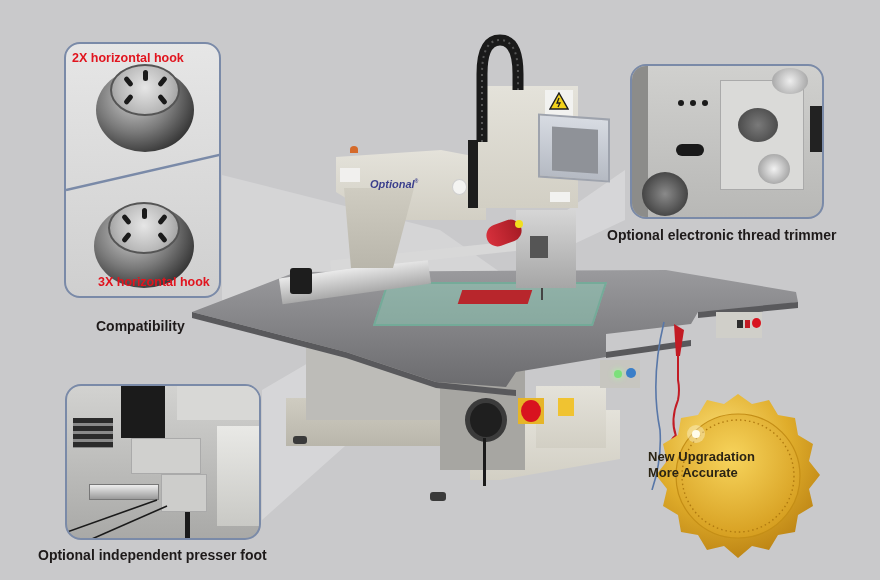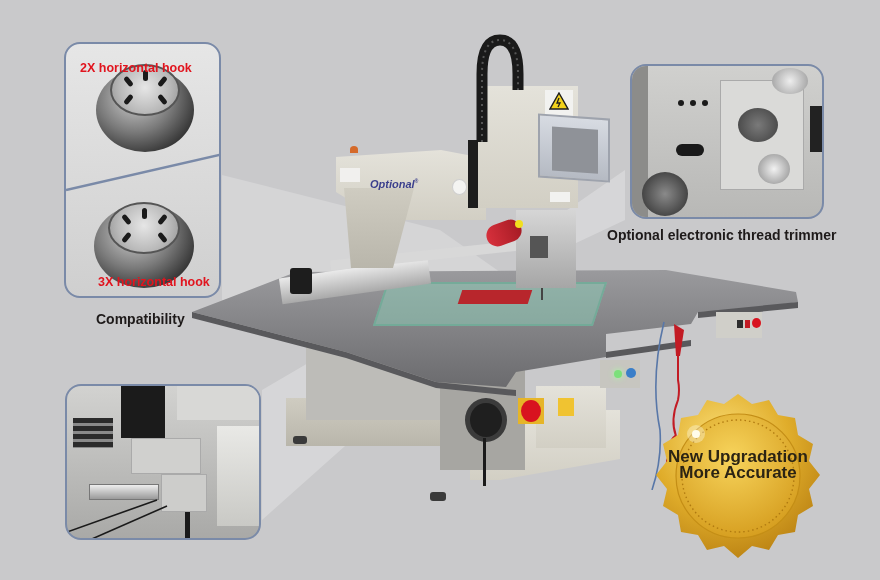--- a/index.html
+++ b/index.html
@@ -53,23 +53,23 @@
 
   
   .seal {
     position: absolute;
     left: 648px; top: 392px;
     width: 180px; height: 172px;
   }
   .seal-text {
     position: absolute;
     left: 0; right: 0; top: 57px;
-    text-align: center;
+    text-align: left;
     font-weight: bold;
-    font-size: 17px;
+    font-size: 13px;
     line-height: 16px;
     color: #2b2414;
   }
 </style>
 </head>
 <body>
 
 <div class="stage">
 
   <svg class="p" style="left:0;top:0;width:880px;height:580px;">
@@ -184,24 +184,24 @@
     </div>
 
     <div class="hook hook-body" style="left:28px;top:160px;width:100px;height:84px;"></div>
     <div class="hook hook-plate" style="left:42px;top:158px;width:72px;height:52px;">
       <span class="hook-slot" style="left:14px;top:10px;transform:rotate(-40deg);"></span>
       <span class="hook-slot" style="left:32px;top:4px;"></span>
       <span class="hook-slot" style="left:50px;top:10px;transform:rotate(40deg);"></span>
       <span class="hook-slot" style="left:14px;top:28px;transform:rotate(40deg);"></span>
       <span class="hook-slot" style="left:50px;top:28px;transform:rotate(-40deg);"></span>
     </div>
-    <div class="redlabel" style="left:14px;top:7px;margin-top:10px;">2X horizontal hook</div>
+    <div class="redlabel" style="left:6px;top:7px;">2X horizontal hook</div>
     <div class="redlabel" style="left:32px;top:231px;">3X horizontal hook</div>
   </div>
-  <div class="caption" style="left:96px;top:311px;">Compatibility</div>
+  <div class="caption" style="left:96px;top:318px;">Compatibility</div>
 
   <div class="frame" style="left:630px;top:64px;width:194px;height:155px;background:linear-gradient(180deg,#d0d0ce,#b8b8b6);">
     <div style="position:absolute;left:0;top:0;width:16px;height:155px;background:#8c8c8a;"></div>
     <div style="position:absolute;left:88px;top:14px;width:84px;height:110px;background:#dadad8;border:1px solid #aaa;"></div>
     <div style="position:absolute;left:46px;top:34px;width:6px;height:6px;border-radius:50%;background:#1a1a1a;"></div>
     <div style="position:absolute;left:58px;top:34px;width:6px;height:6px;border-radius:50%;background:#1a1a1a;"></div>
     <div style="position:absolute;left:70px;top:34px;width:6px;height:6px;border-radius:50%;background:#1a1a1a;"></div>
     <div style="position:absolute;left:44px;top:78px;width:28px;height:12px;border-radius:6px;background:#1a1a1a;"></div>
     <div style="position:absolute;left:140px;top:2px;width:36px;height:26px;border-radius:50%;background:radial-gradient(circle,#eee,#999);"></div>
     <div style="position:absolute;left:106px;top:42px;width:40px;height:34px;border-radius:50%;background:radial-gradient(circle,#7a7a7a,#3e3e3e);"></div>
@@ -218,20 +218,21 @@
     <div style="position:absolute;left:94px;top:88px;width:46px;height:38px;background:#cdcdcb;border:1px solid #aaa;"></div>
     <div style="position:absolute;left:6px;top:32px;width:40px;height:30px;background:repeating-linear-gradient(180deg,#2b2b2b 0 5px,#8a8a8a 5px 8px);"></div>
     <div style="position:absolute;left:22px;top:98px;width:70px;height:16px;background:linear-gradient(180deg,#eee,#9a9a9a);border:1px solid #777;"></div>
     <div style="position:absolute;left:118px;top:126px;width:5px;height:28px;background:#1a1a1a;"></div>
     <div style="position:absolute;left:150px;top:40px;width:46px;height:100px;background:linear-gradient(180deg,#e9e9e6,#c9c9c5);"></div>
     <svg style="position:absolute;left:0;top:110px;width:110px;height:46px;">
       <line x1="0" y1="36" x2="90" y2="4" stroke="#1a1a1a" stroke-width="1.6"></line>
       <line x1="18" y1="46" x2="100" y2="10" stroke="#1a1a1a" stroke-width="1.6"></line>
     </svg>
   </div>
+  <div class="caption" style="left:38px;top:547px;">Optional independent presser foot</div>
 
   <div class="seal">
     <svg width="180" height="172" viewBox="0 0 180 172">
       <defs>
         <radialGradient id="gold" cx="40%" cy="30%" r="75%">
           <stop offset="0" stop-color="#fbe07a"></stop>
           <stop offset="0.55" stop-color="#e0ad2b"></stop>
           <stop offset="1" stop-color="#b98012"></stop>
         </radialGradient>
         <radialGradient id="gold2" cx="45%" cy="35%" r="70%">

